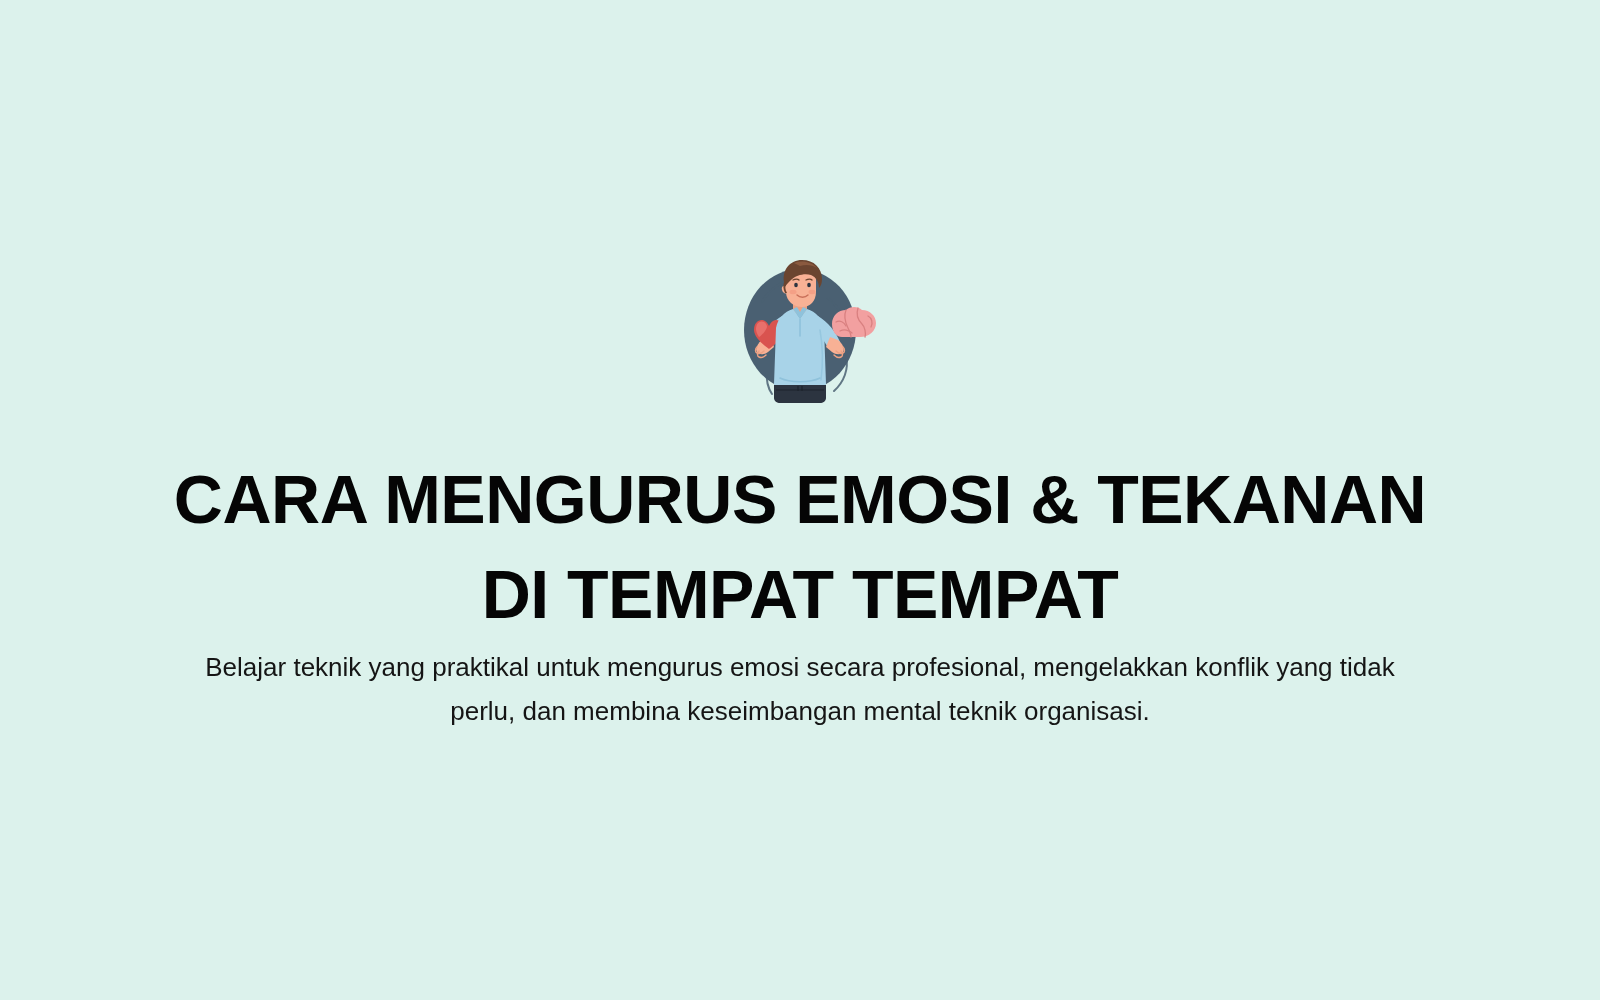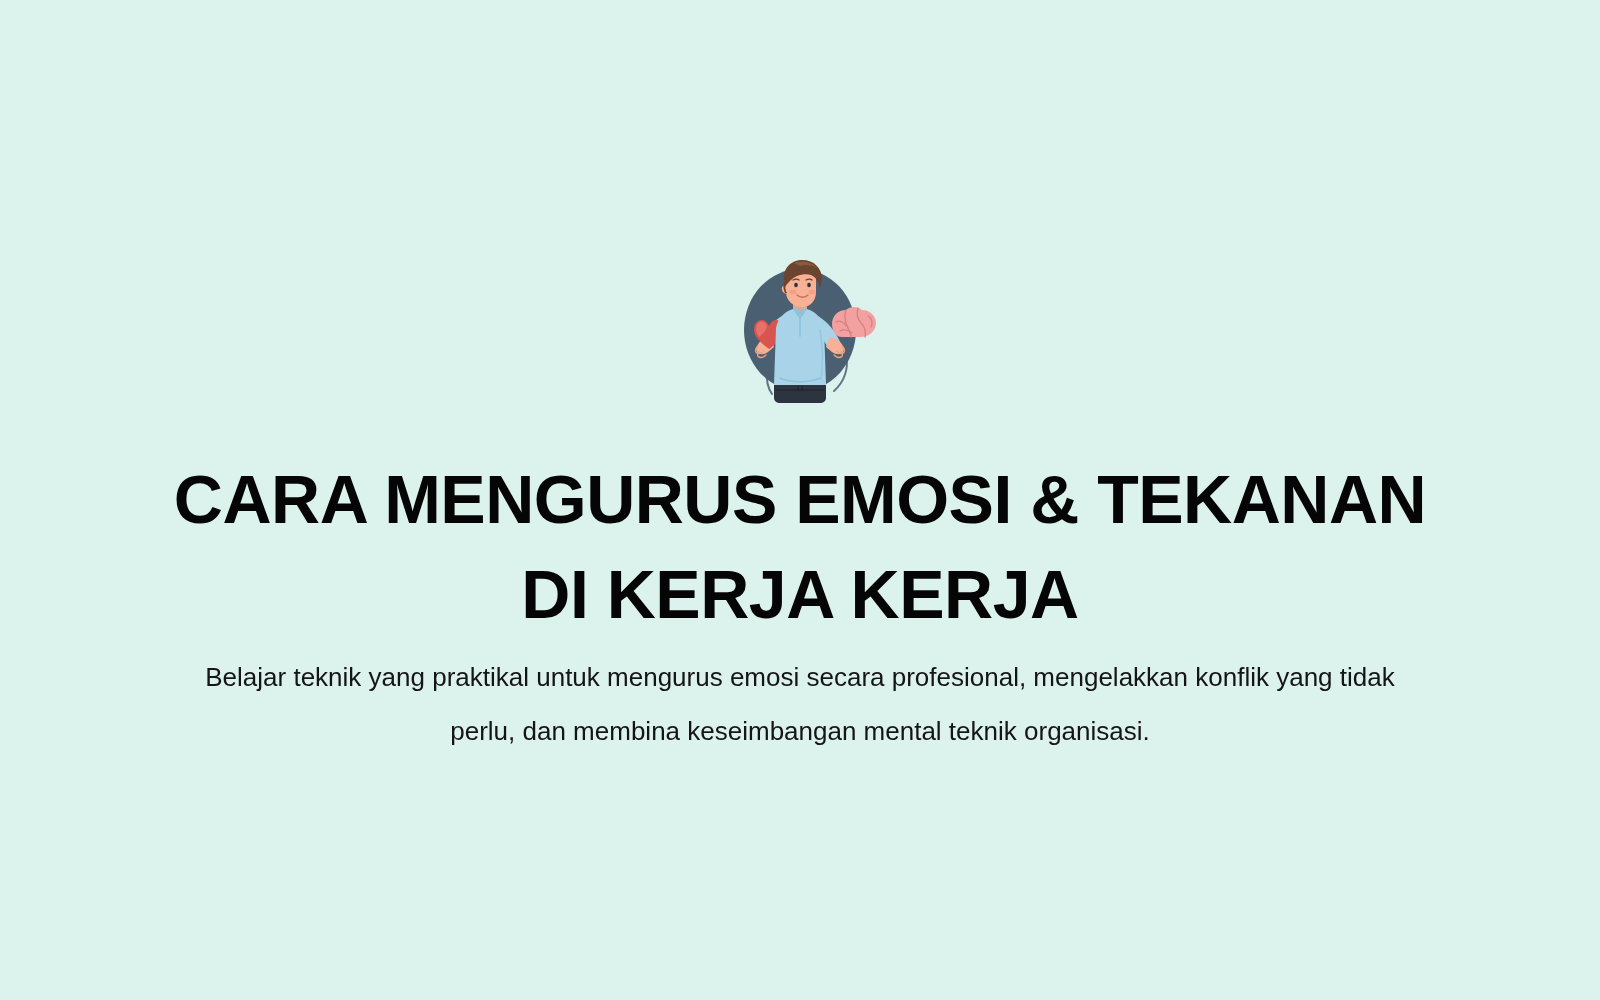--- a/index.html
+++ b/index.html
@@ -70,21 +70,20 @@
     text-align: center;
   }
   .subtitle-line {
     display: block;
     font-family: "Liberation Sans", sans-serif;
     font-weight: 400;
     font-size: 26px;
     line-height: 44px;
     color: #151515;
     white-space: nowrap;
-    margin-top: 10px;
   }
 </style>
 </head>
 <body>
 
 <div class="slide">
 
   <div class="illustration-wrap">
     <svg viewBox="0 0 180 156" xmlns="http://www.w3.org/2000/svg">
 
@@ -151,21 +150,21 @@
 
       <ellipse cx="83" cy="40" rx="3.5" ry="2.2" fill="#f0927a" opacity="0.55"></ellipse>
       <ellipse cx="102" cy="40" rx="3.5" ry="2.2" fill="#f0927a" opacity="0.55"></ellipse>
 
       <path d="M87 43 C90 46 95 46 98 43" fill="none" stroke="#c9705a" stroke-width="1.4" stroke-linecap="round"></path>
     </svg>
   </div>
 
   <div class="title-block">
     <span class="title-line">CARA MENGURUS EMOSI &amp; TEKANAN</span>
-    <span class="title-line">DI KERJA KERJA</span>
+    <span class="title-line">DI TEMPAT TEMPAT</span>
   </div>
 
   <div class="subtitle-block">
     <span class="subtitle-line">Belajar teknik yang praktikal untuk mengurus emosi secara profesional, mengelakkan konflik yang tidak</span>
     <span class="subtitle-line">perlu, dan membina keseimbangan mental teknik organisasi.</span>
   </div>
 
 </div>
 
 </body></html>

